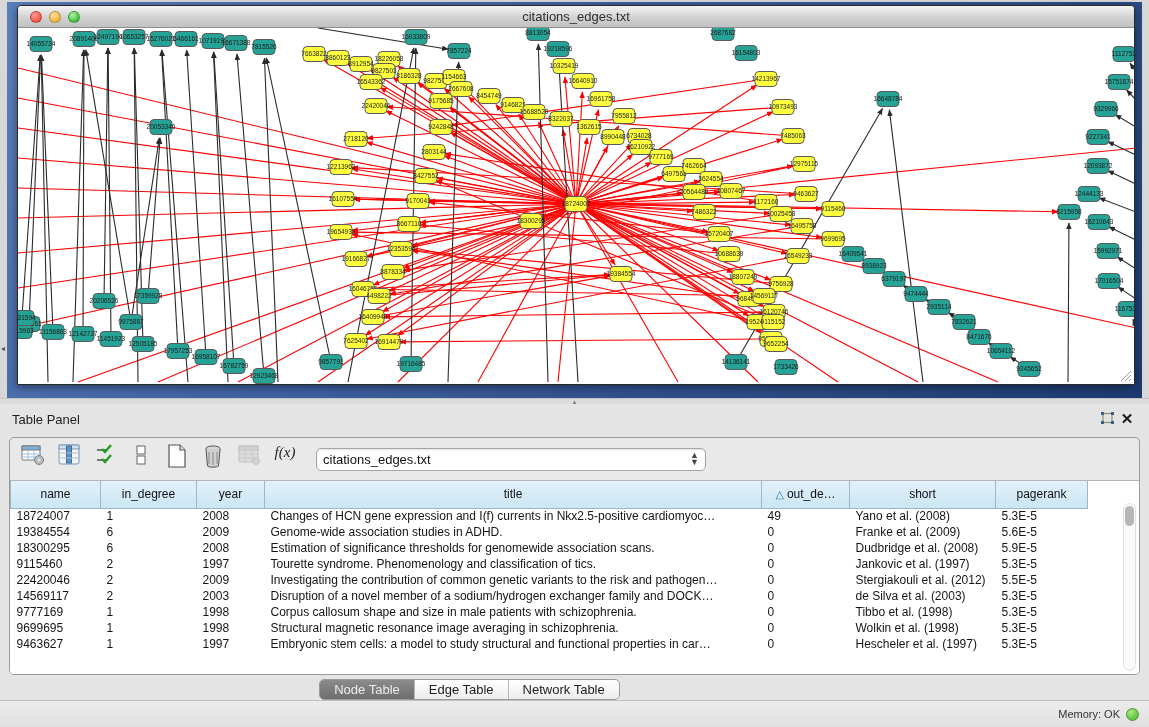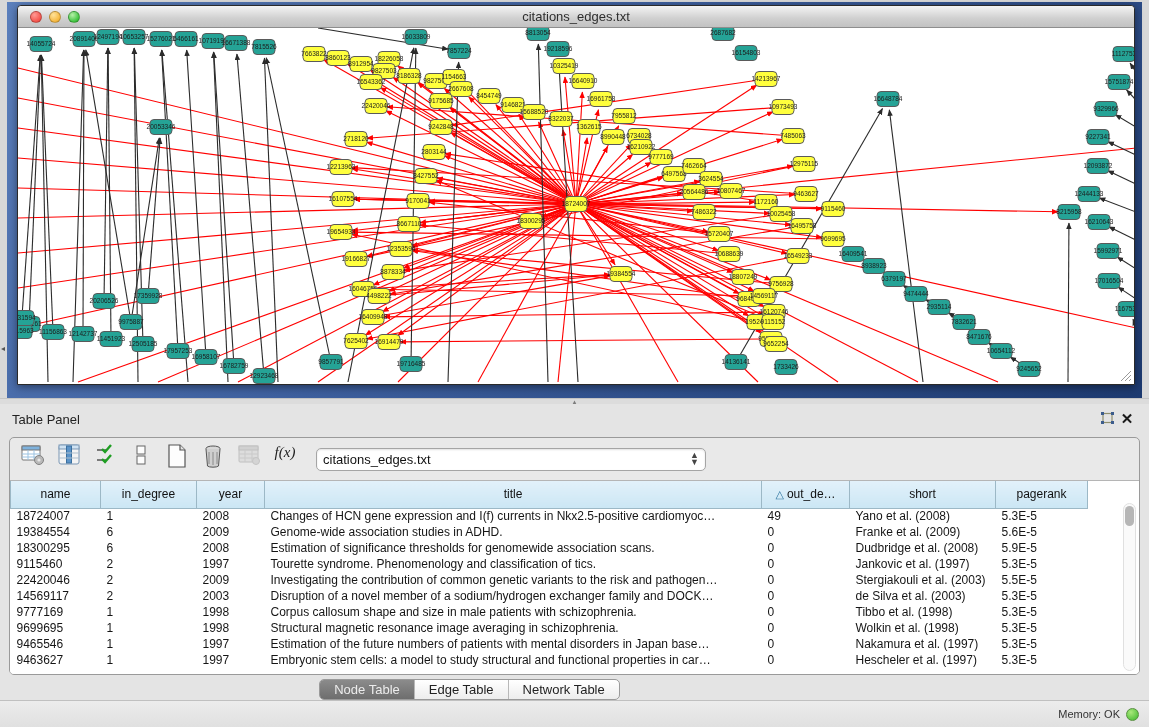--- a/index.html
+++ b/index.html
@@ -931,21 +931,21 @@
                 <td>0</td>
                 <td>Jankovic et al. (1997)</td>
                 <td>5.3E-5</td>
               </tr>
               <tr>
                 <td>22420046</td>
                 <td>2</td>
                 <td>2009</td>
                 <td>Investigating the contribution of common genetic variants to the risk and pathogen…</td>
                 <td>0</td>
-                <td>Stergiakouli et al. (2003)</td>
+                <td>Stergiakouli et al. (2012)</td>
                 <td>5.5E-5</td>
               </tr>
               <tr>
                 <td>14569117</td>
                 <td>2</td>
                 <td>2003</td>
                 <td>Disruption of a novel member of a sodium/hydrogen exchanger family and DOCK…</td>
                 <td>0</td>
                 <td>de Silva et al. (2003)</td>
                 <td>5.3E-5</td>
@@ -962,29 +962,20 @@
               <tr>
                 <td>9699695</td>
                 <td>1</td>
                 <td>1998</td>
                 <td>Structural magnetic resonance image averaging in schizophrenia.</td>
                 <td>0</td>
                 <td>Wolkin et al. (1998)</td>
                 <td>5.3E-5</td>
               </tr>
               <tr>
-                <td>9465546</td>
-                <td>1</td>
-                <td>1997</td>
-                <td>Estimation of the future numbers of patients with mental disorders in Japan base…</td>
-                <td>0</td>
-                <td>Nakamura et al. (1997)</td>
-                <td>5.3E-5</td>
-              </tr>
-              <tr>
                 <td>9463627</td>
                 <td>1</td>
                 <td>1997</td>
                 <td>Embryonic stem cells: a model to study structural and functional properties in car…</td>
                 <td>0</td>
                 <td>Hescheler et al. (1997)</td>
                 <td>5.3E-5</td>
               </tr>
             </tbody>
         </table>

